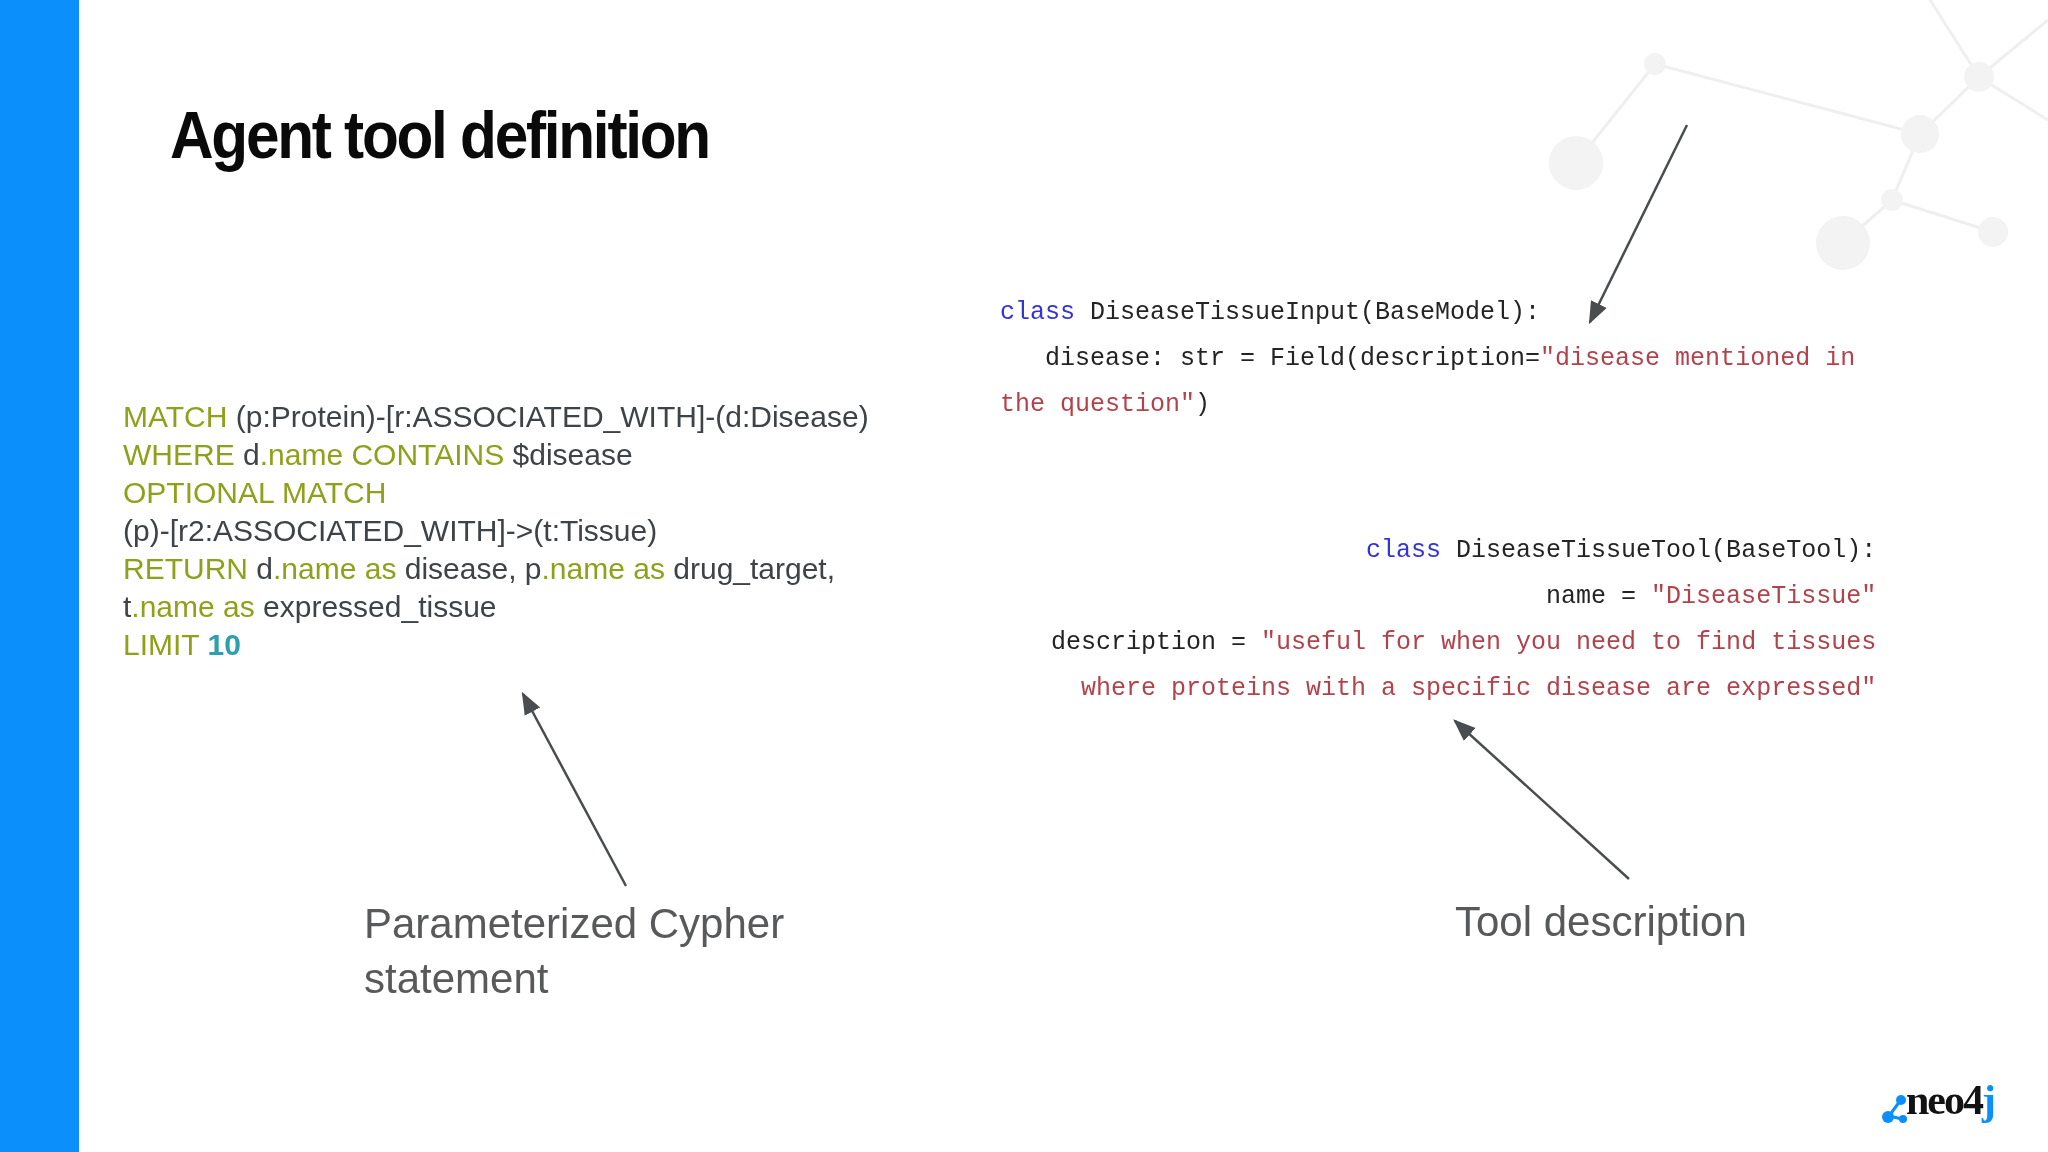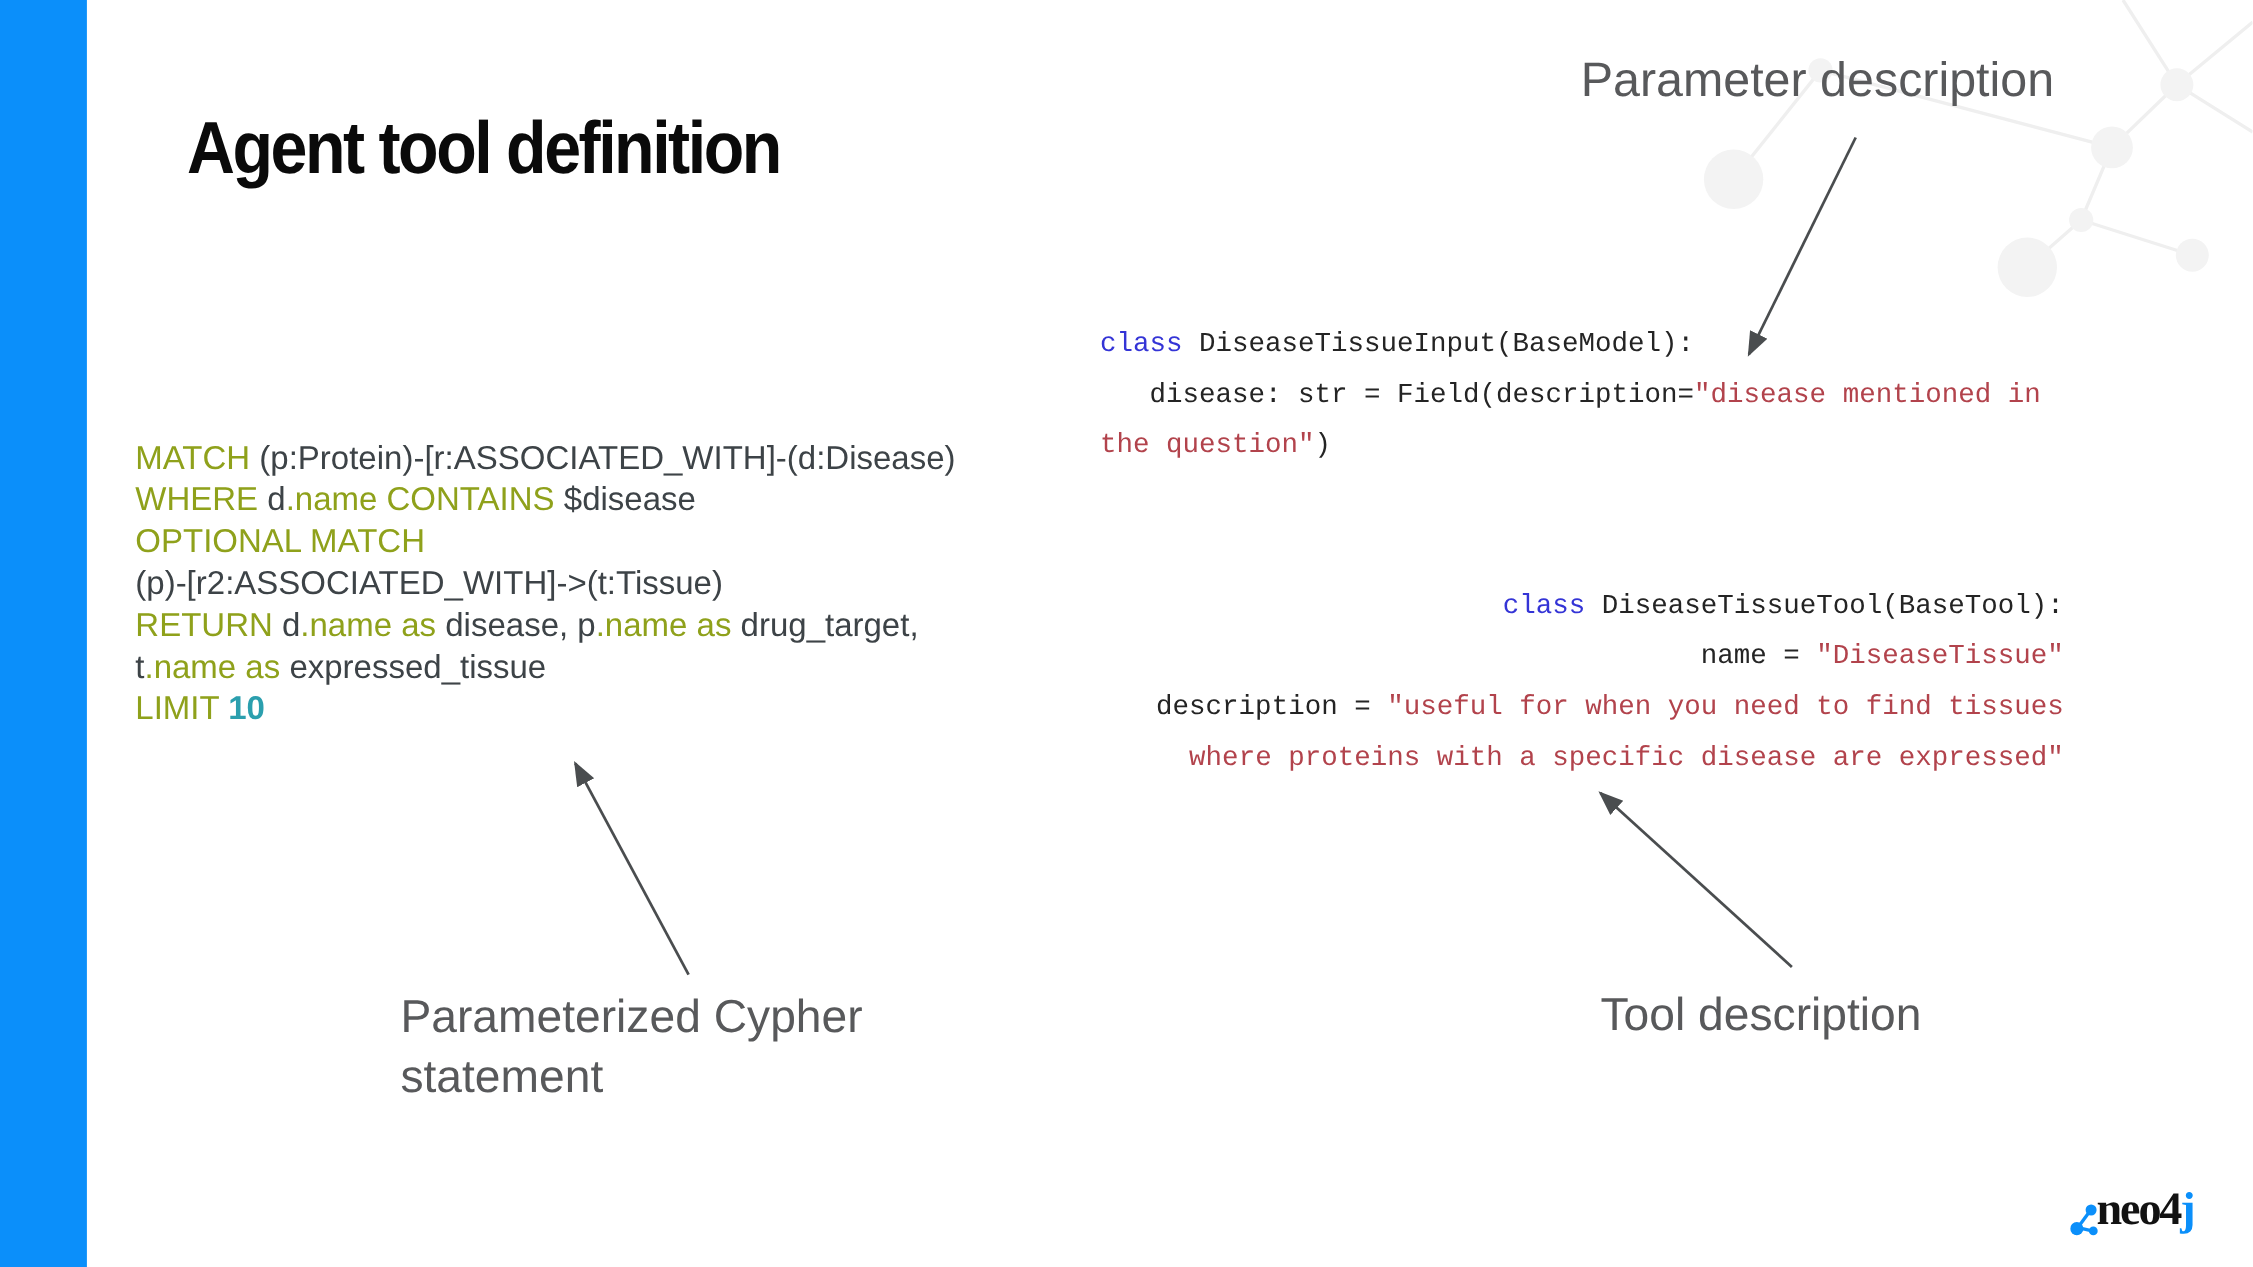--- a/index.html
+++ b/index.html
@@ -87,21 +87,20 @@
   </svg>
 
   <div class="page-title">Agent tool definition</div>
 
   <div class="cypher-block"><div class="code-line"><span class="tok tok-kw">MATCH </span><span class="tok tok-pl">(p:Protein)-[r:ASSOCIATED_WITH]-(d:Disease)</span></div><div class="code-line"><span class="tok tok-kw">WHERE </span><span class="tok tok-pl">d</span><span class="tok tok-kw">.name CONTAINS </span><span class="tok tok-pl">$disease</span></div><div class="code-line"><span class="tok tok-kw">OPTIONAL MATCH</span></div><div class="code-line"><span class="tok tok-pl">(p)-[r2:ASSOCIATED_WITH]-&gt;(t:Tissue)</span></div><div class="code-line"><span class="tok tok-kw">RETURN </span><span class="tok tok-pl">d</span><span class="tok tok-kw">.name as </span><span class="tok tok-pl">disease, p</span><span class="tok tok-kw">.name as </span><span class="tok tok-pl">drug_target,</span></div><div class="code-line"><span class="tok tok-pl">t</span><span class="tok tok-kw">.name as </span><span class="tok tok-pl">expressed_tissue</span></div><div class="code-line"><span class="tok tok-kw">LIMIT </span><span class="tok tok-num">10</span></div></div>
 
   <div class="py-block py-block-input"><div class="code-line"><span class="tok tok-pykw">class</span><span class="tok tok-py"> DiseaseTissueInput(BaseModel):</span></div><div class="code-line"><span class="tok tok-py">   disease: str = Field(description=</span><span class="tok tok-str">"disease mentioned in</span></div><div class="code-line"><span class="tok tok-str">the question"</span><span class="tok tok-py">)</span></div></div>
 
   <div class="py-block py-block-tool"><div class="code-line"><span class="tok tok-pykw">class</span><span class="tok tok-py"> DiseaseTissueTool(BaseTool):</span></div><div class="code-line"><span class="tok tok-py">   name = </span><span class="tok tok-str">"DiseaseTissue"</span></div><div class="code-line"><span class="tok tok-py">   description = </span><span class="tok tok-str">"useful for when you need to find tissues</span></div><div class="code-line"><span class="tok tok-str">where proteins with a specific disease are expressed"</span></div></div>
 
-  <div class="callout-label label-parameter">Parameter description</div>
 
   <div class="callout-label label-tool">Tool description</div>
 
   <div class="callout-label label-cypher">Parameterized Cypher statement</div>
 
   <svg class="arrows-svg" width="2048" height="1152" viewBox="0 0 2048 1152">
     <defs>
       <marker id="arrowhead" markerWidth="10" markerHeight="8" refX="8" refY="4" orient="auto">
         <polygon points="0 0.5, 9 4, 0 7.5" fill="#4a4d4f"></polygon>
       </marker>

